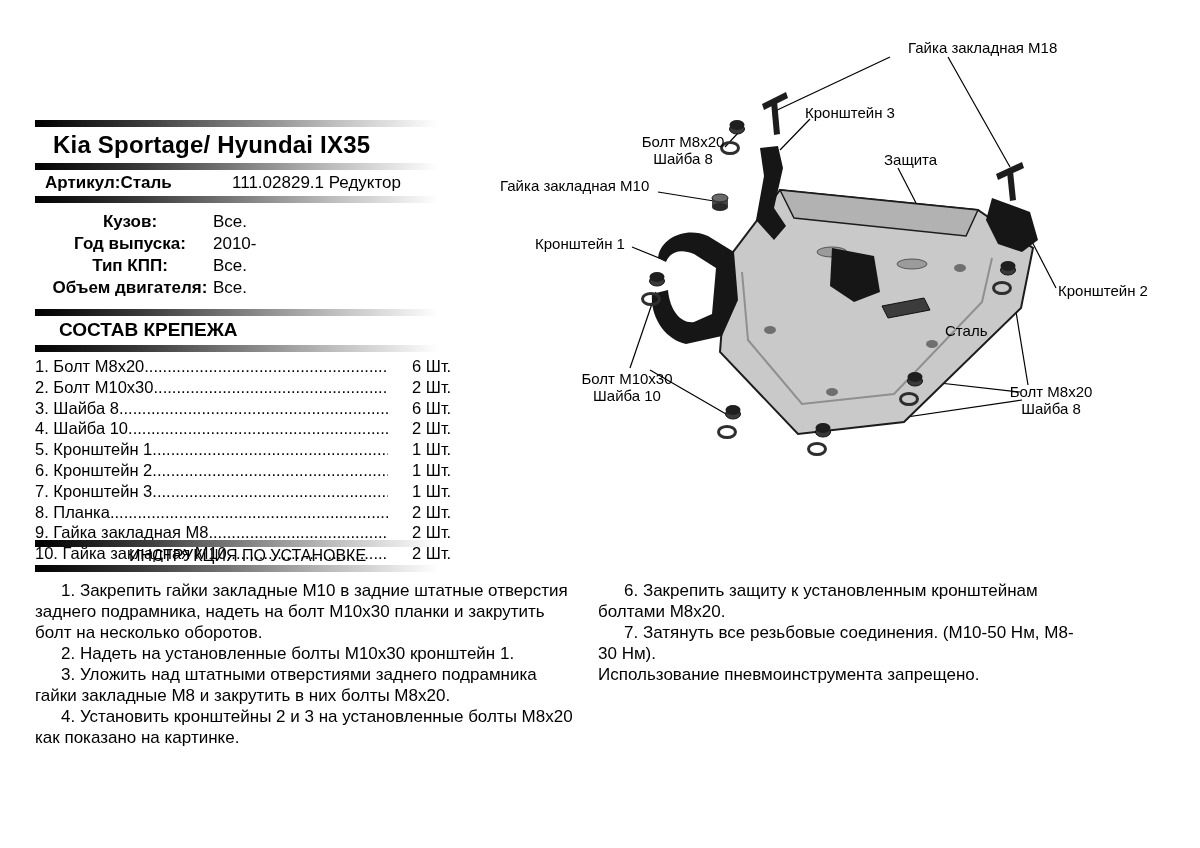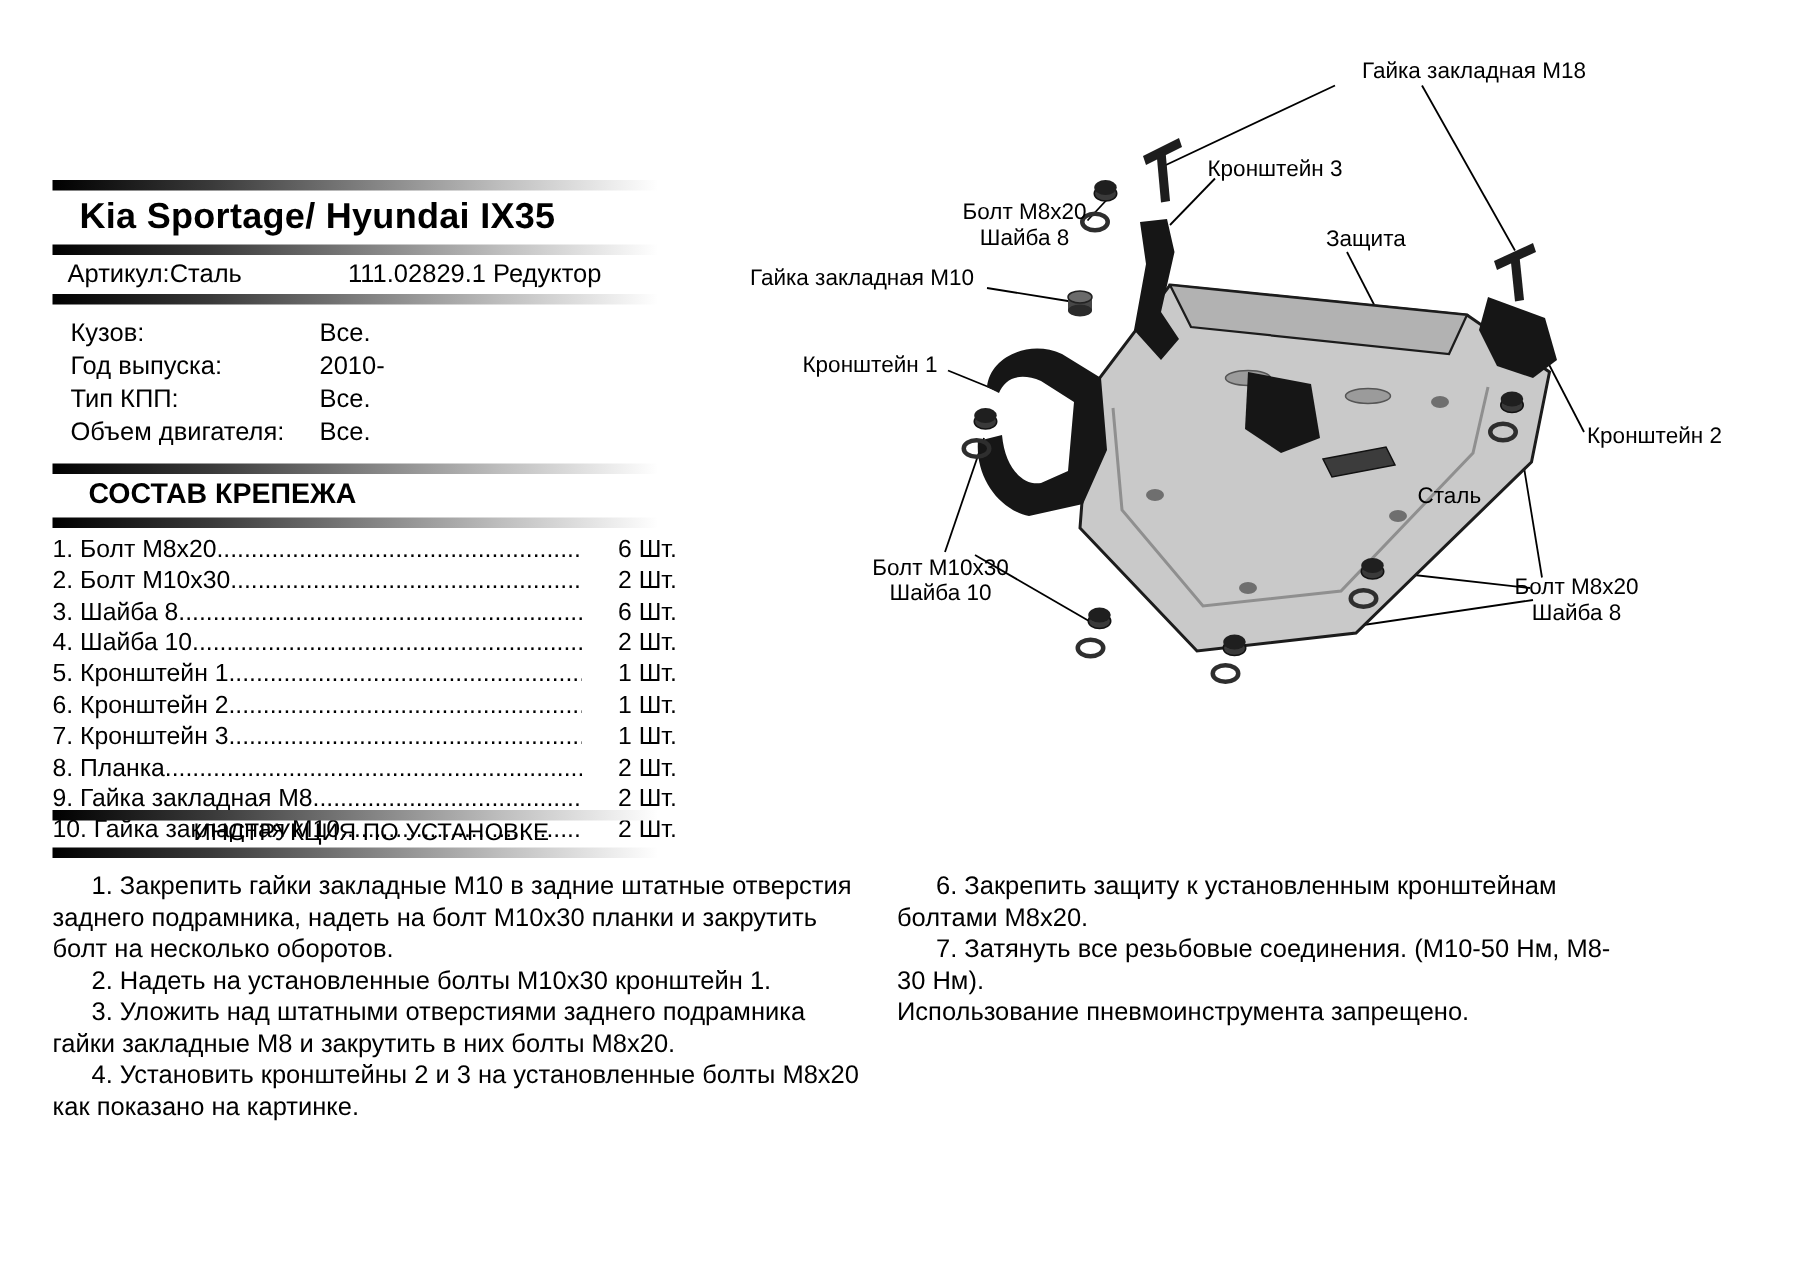--- a/index.html
+++ b/index.html
@@ -17,24 +17,24 @@
     background: linear-gradient(90deg, #000 0%, #3a3a3a 25%, #bdbdbd 70%, #fff 95%);
   }
   
   .leftcol { position: absolute; left: 35px; top: 120px; width: 425px; }
   .title {
     font-size: 24px; font-weight: bold;
     padding: 3px 0 3px 18px; line-height: 30px;
     letter-spacing: 0.2px; white-space: nowrap;
   }
   .article-row { padding: 2px 0 2px 10px; line-height: 22px; font-size: 17px; }
-  .article-label { font-weight: normal; display: inline-block; width: 187px; }
+  .article-label { font-weight: bold; display: inline-block; width: 187px; }
   .specs { margin-top: 8px; }
   .spec-row { line-height: 22px; font-size: 17px; }
-  .spec-label { font-weight: normal; display: inline-block; width: 178px; padding-left: 12px; }
+  .spec-label { font-weight: bold; display: inline-block; width: 178px; padding-left: 12px; text-align: center; }
   .section-hd { margin-top: 10px; }
   .section-hd .hd-text {
     font-size: 19px; font-weight: bold;
     padding: 2px 0 3px 24px; line-height: 24px;
   }
   .hw-list { margin-top: 4px; font-size: 16.5px; }
   .hw-row { display: flex; align-items: center; line-height: 20.8px; }
   .hw-name { white-space: nowrap; }
   .hw-dots { flex: 1; overflow: hidden; white-space: nowrap; }
   .hw-qty { width: 48px; margin-left: 24px; white-space: nowrap; }

